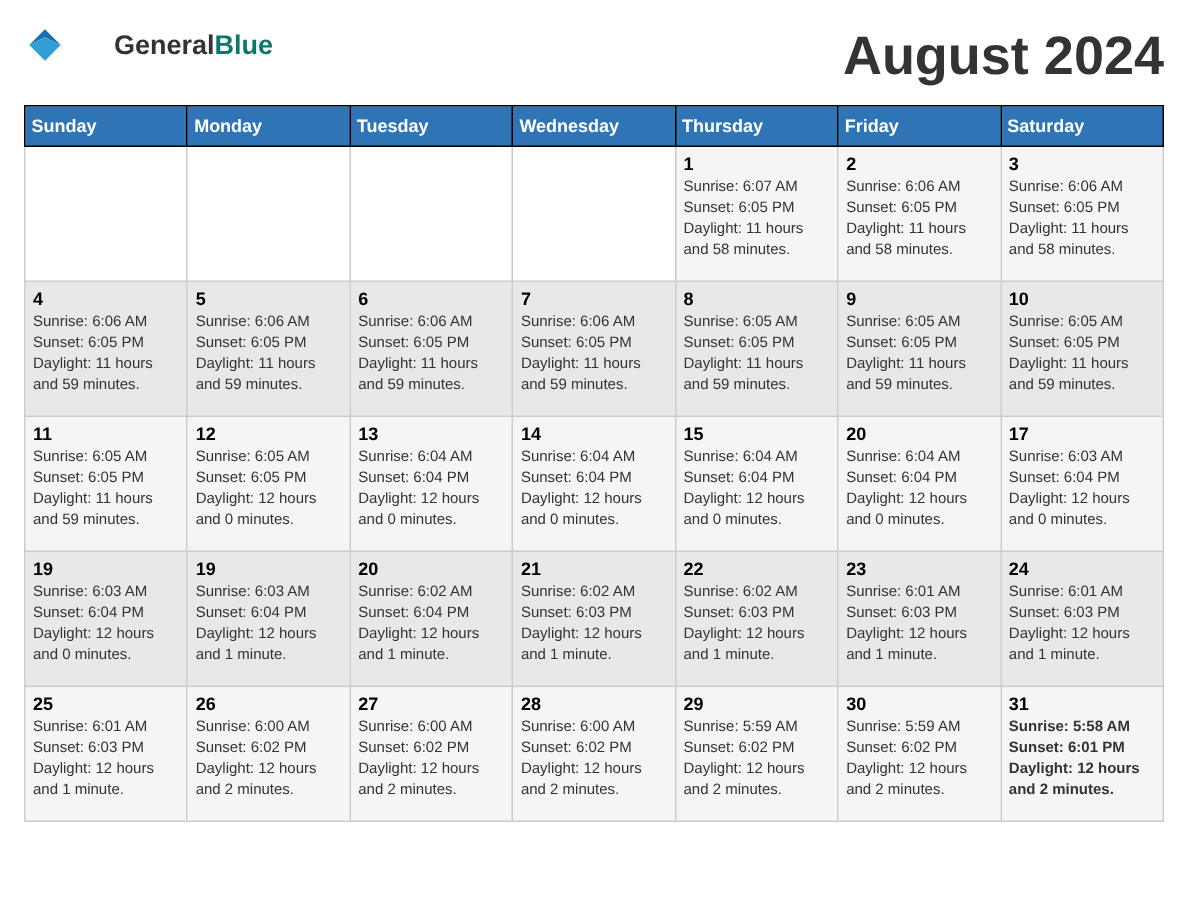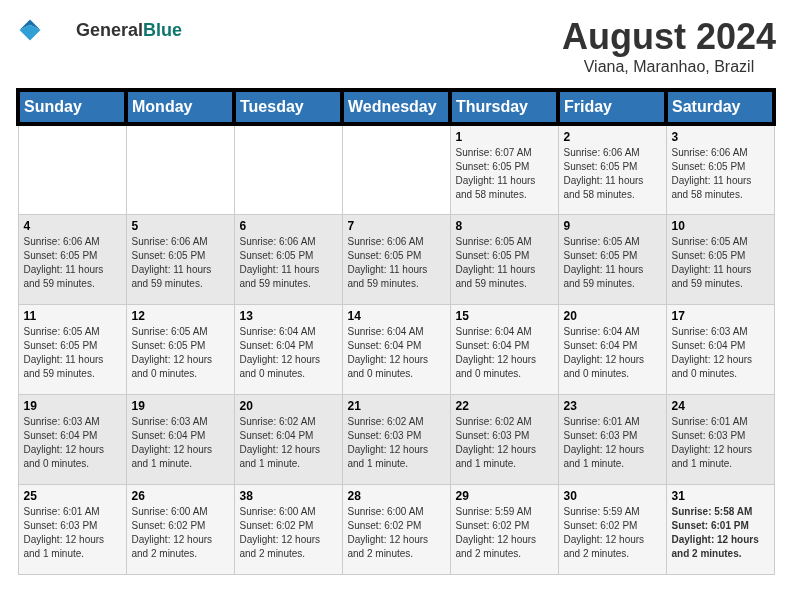--- a/index.html
+++ b/index.html
@@ -53,23 +53,23 @@
       border-collapse: collapse;
       font-size: 11px;
     }
     .calendar thead tr {
       background-color: #2f74b5;
       color: #fff;
     }
     .calendar thead th {
       padding: 6px 4px;
       text-align: left;
-      font-size: 16px;
-      font-weight: bold;
-      border: 4px solid #000000;
+      font-size: 12px;
+      font-weight: bold;
+      border: 1px solid #000000;
       width: 14.28%;
     }
     .calendar tbody tr {
       vertical-align: top;
     }
     .calendar tbody td {
       border: 1px solid #ccc;
       padding: 4px 4px 4px 5px;
       vertical-align: top;
       height: 90px;
@@ -104,21 +104,20 @@
     <svg class="logo-icon" viewBox="0 0 32 32" xmlns="http://www.w3.org/2000/svg">
       <polygon points="16,4 28,16 16,10 4,16" fill="#1a6faf"></polygon>
       <polygon points="16,10 28,16 16,28 4,16" fill="#2f9fd4"></polygon>
     </svg>
     <div>
       <span class="logo-text-general">General</span><span class="logo-text-blue">Blue</span>
     </div>
   </div>
   <div class="title-area">
     <div class="main-title">August 2024</div>
-    <div class="subtitle">Viana, Maranhao, Brazil</div>
   </div>
 </div>
 
 <table class="calendar">
   <thead>
     <tr>
     <th>Sunday</th>
         <th>Monday</th>
         <th>Tuesday</th>
         <th>Wednesday</th>
@@ -317,21 +316,21 @@
 and 1 minute.</div>
         </td>
         <td>
           <span class="day-number">26</span>
           <div class="day-info" style="white-space: pre-line;">Sunrise: 6:00 AM
 Sunset: 6:02 PM
 Daylight: 12 hours
 and 2 minutes.</div>
         </td>
         <td>
-          <span class="day-number">38</span>
+          <span class="day-number">27</span>
           <div class="day-info" style="white-space: pre-line;">Sunrise: 6:00 AM
 Sunset: 6:02 PM
 Daylight: 12 hours
 and 2 minutes.</div>
         </td>
         <td>
           <span class="day-number">28</span>
           <div class="day-info" style="white-space: pre-line;">Sunrise: 6:00 AM
 Sunset: 6:02 PM
 Daylight: 12 hours

